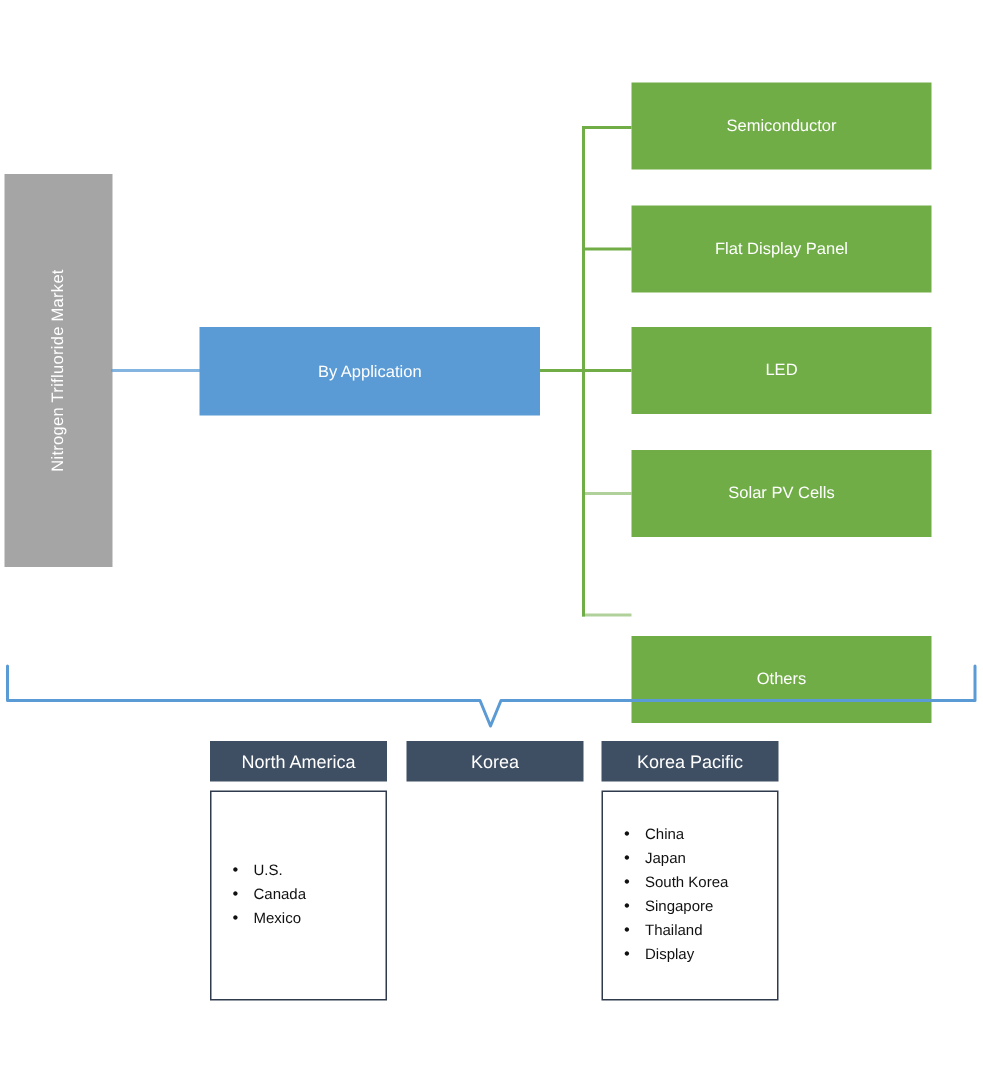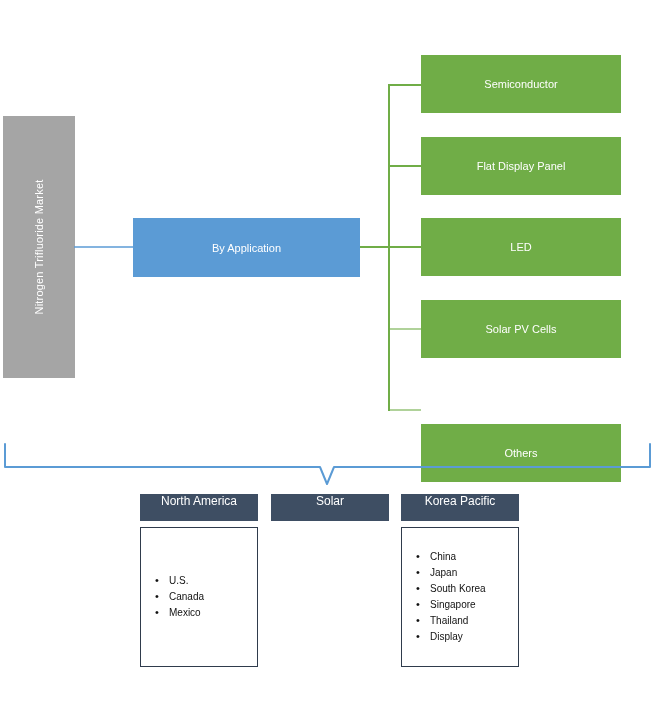--- a/index.html
+++ b/index.html
@@ -134,21 +134,21 @@
   .region.r0 { left: 140px; width: 118px; }
   .region.r1 { left: 271px; width: 118px; }
   .region.r2 { left: 401px; width: 118px; }
 
   .region-header {
     height: 27px;
     background: #3E4E63;
     color: #ffffff;
     font-size: 12px;
     display: flex;
-    align-items: flex-start;
+    align-items: center;
     justify-content: center;
     text-align: center;
   }
   .region-body {
     margin-top: 6px;
     height: 140px;
     border: 1px solid #2F3B4C;
     background: #ffffff;
     box-sizing: border-box;
     display: flex;
@@ -228,21 +228,21 @@
       <ul class="region-list">
         <li>U.S.</li>
         <li>Canada</li>
         <li>Mexico</li>
       </ul>
     </div>
   </div>
 
   <div class="region r1">
     <div class="region-header">
-      <span>Solar</span>
+      <span>Korea</span>
     </div>
   </div>
 
   <div class="region r2">
     <div class="region-header">
       <span>Korea Pacific</span>
     </div>
     <div class="region-body">
       <ul class="region-list">
         <li>China</li>

